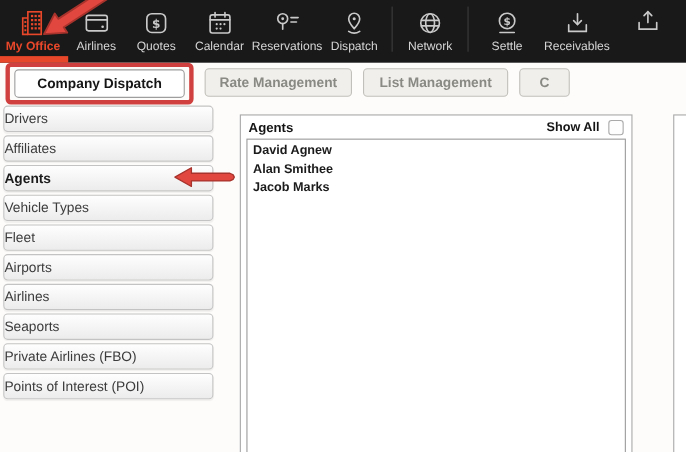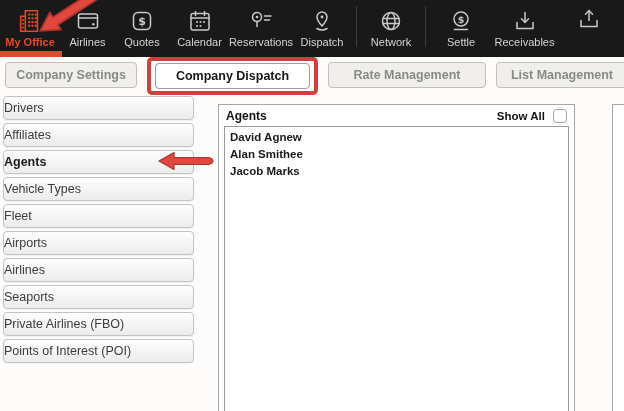--- a/index.html
+++ b/index.html
@@ -225,25 +225,24 @@
             <path d="M8.5 7.2 L12 3.6 L15.5 7.2"></path>
             <path d="M4 13.5 V19.5 H20 V13.5"></path>
           </svg>
         </span>
         <span class="tb-label">Payables</span>
       </div>
     </div>
   <div id="tb-underline"></div>
 
   <div id="tab-row">
-      <div class="tab" style="width: 132px;">Company Settings</div>
       <div class="tab-annot-wrap">
         <div class="tab active" style="width: 155px;">Company Dispatch</div>
       </div>
-      <div class="tab" style="width: 158px;">Rate Management</div>
+      <div class="tab" style="width: 134px;">Rate Management</div>
       <div class="tab" style="width: 132px;">List Management</div>
       <div class="tab" style="width: 46px;">C</div>
     </div>
 
   <div id="sidebar">
       <div class="side-btn">Drivers</div>
       <div class="side-btn">Affiliates</div>
       <div class="side-btn selected">Agents</div>
       <div class="side-btn">Vehicle Types</div>
       <div class="side-btn">Fleet</div>

